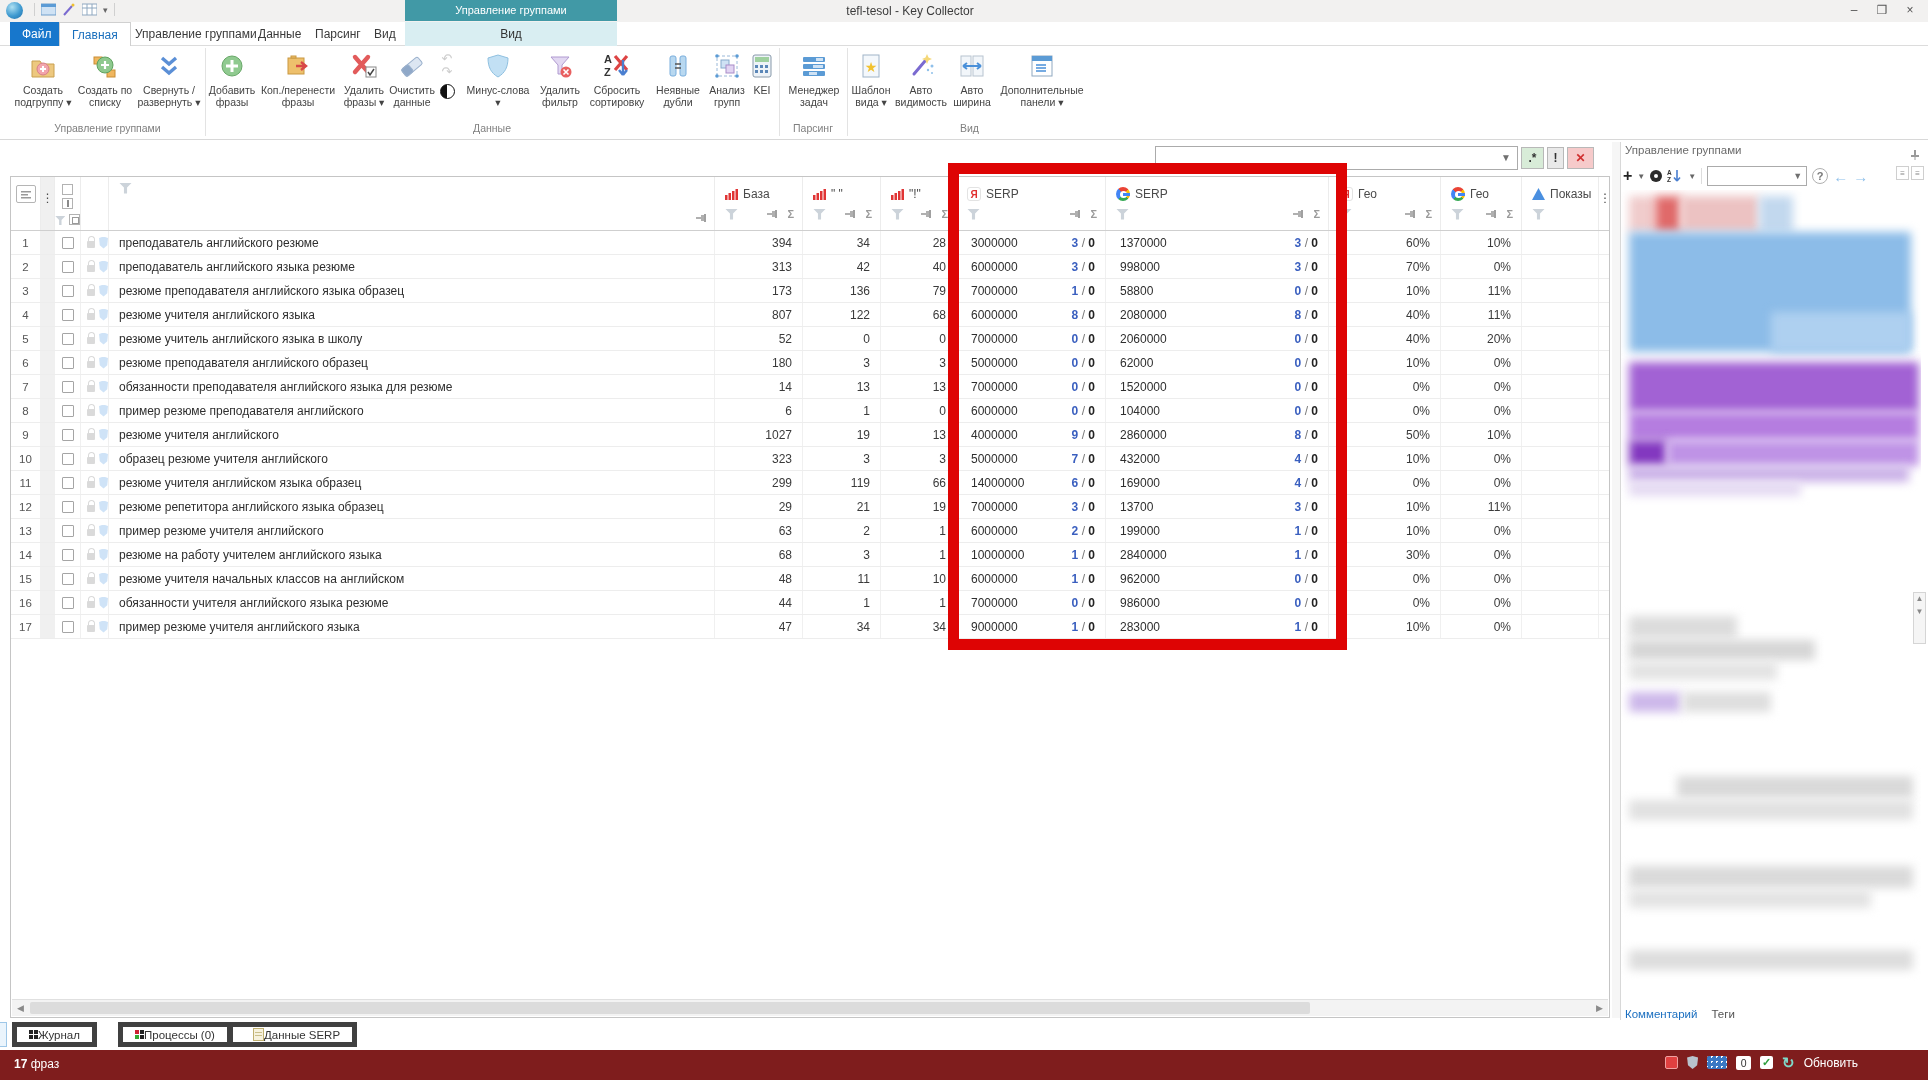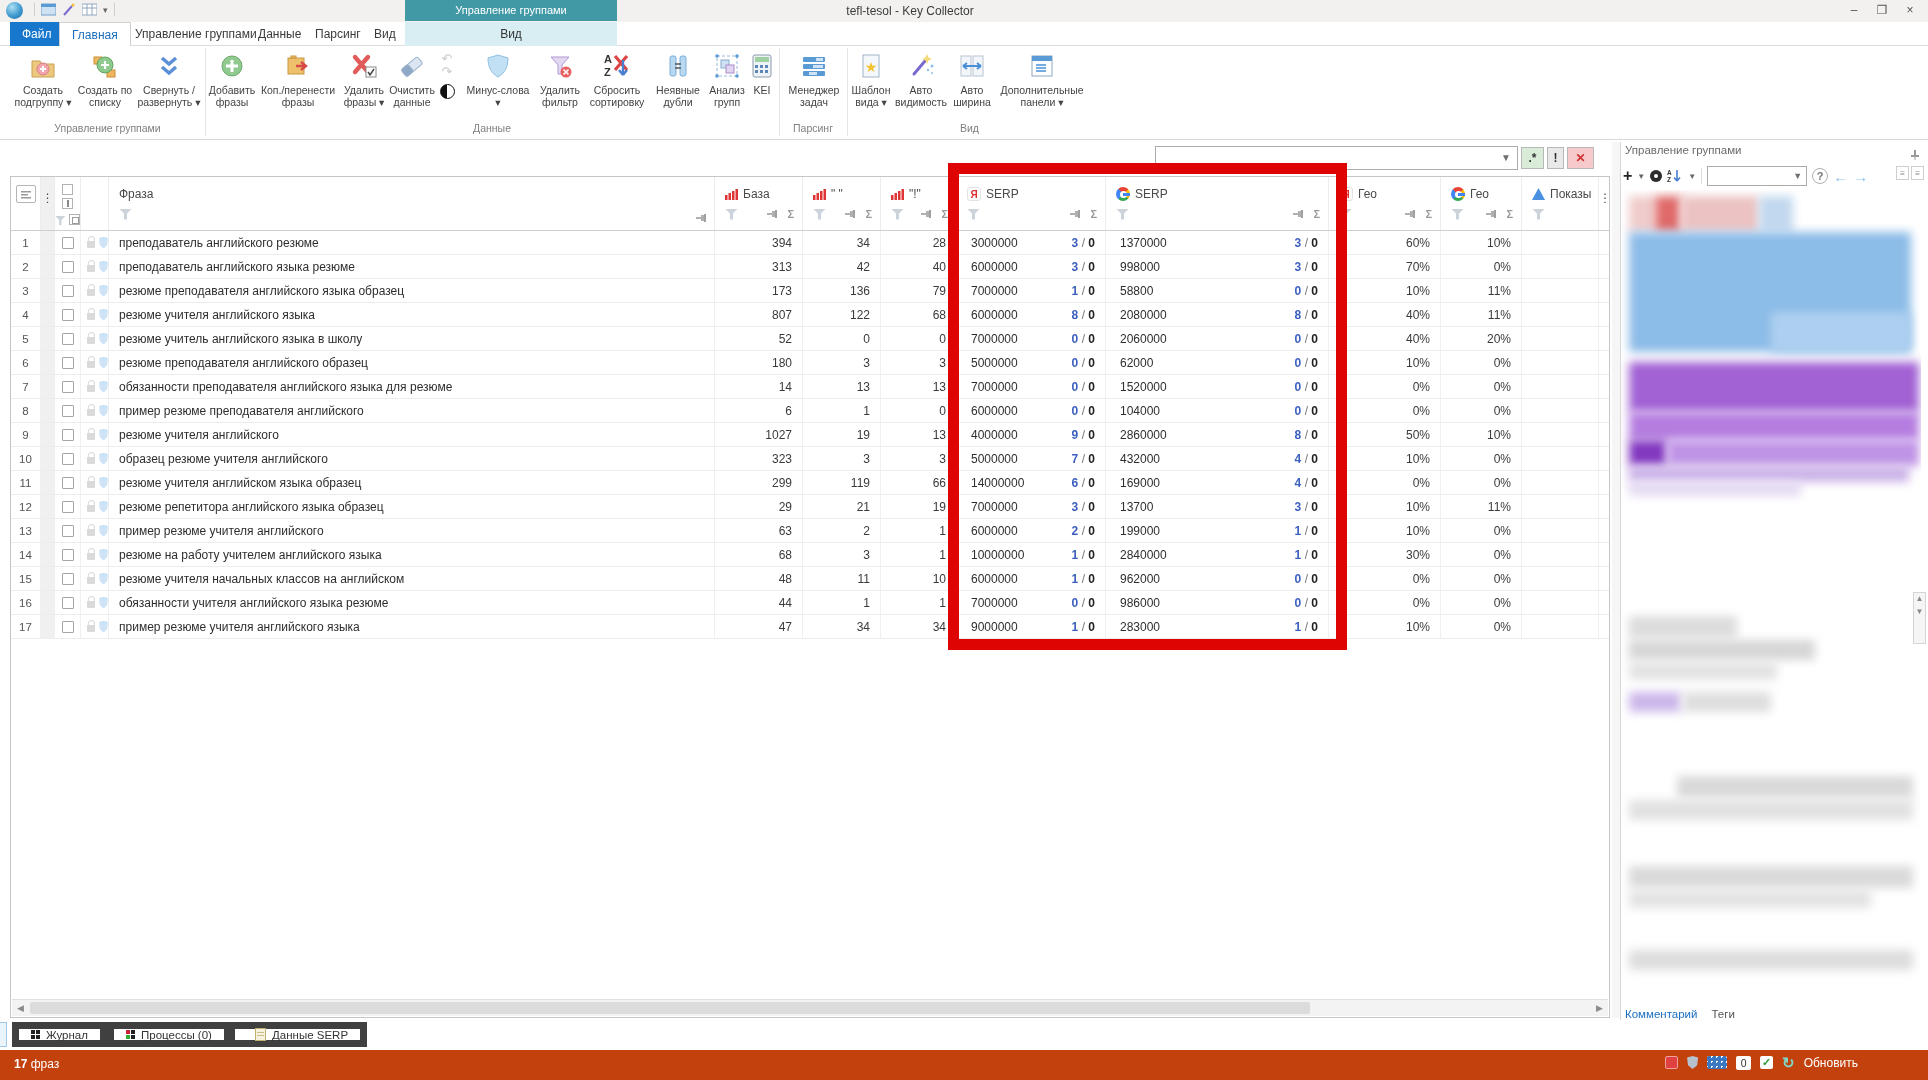--- a/index.html
+++ b/index.html
@@ -116,35 +116,35 @@
   .rp-tab-active { color:#1b6fc0; border-bottom:2px solid #1b6fc0; padding-bottom:2px; }
   .rp-tab { color:#555; }
   .vsw { position:absolute; right:2px; top:450px; width:13px; height:52px; border:1px solid #d5d5d5; background:#f5f5f5;
          font-size:8px; color:#888; text-align:center; line-height:1.6; }
   .collapse-btns { position:absolute; right:4px; top:24px; display:flex; gap:2px; }
   .collapse-btns span { width:13px; height:14px; border:1px solid #cfcfcf; font-size:8px; color:#888; text-align:center; line-height:13px; }
   .rp-pin { position:absolute; right:8px; top:4px; }
 
   
   .btabs { left:0; top:1020px; width:1928px; height:30px; background:#fff; }
-  .btab { position:absolute; top:2px; height:25px; border:7px solid #404040; background:#fff; display:flex;
-          align-items:center; gap:6px; padding:0 12px; font-size:11.5px; color:#333; }
+  .btab { position:absolute; top:2px; height:25px; border:5px solid #404040; background:#fff; display:flex;
+          align-items:center; gap:0; padding:0 12px; font-size:11.5px; color:#333; }
   .stub { position:absolute; left:0; top:2px; width:7px; height:25px; border:1px solid #9ec7e8; border-left:none; background:#eaf4fc; }
   .jico { width:9px; height:9px;
     background:linear-gradient(#222,#222) 0 0/4px 4px no-repeat, linear-gradient(#222,#222) 5px 0/4px 4px no-repeat,
                linear-gradient(#222,#222) 0 5px/4px 4px no-repeat, linear-gradient(#222,#222) 5px 5px/4px 4px no-repeat; }
   .pico { width:9px; height:9px;
     background:linear-gradient(#c23,#c23) 0 0/4px 4px no-repeat, linear-gradient(#222,#222) 5px 0/4px 4px no-repeat,
                linear-gradient(#3a3,#3a3) 0 5px/4px 4px no-repeat, linear-gradient(#222,#222) 5px 5px/4px 4px no-repeat; }
   .dico { width:11px; height:13px; border:1px solid #c0b070; background:#f7f2dd;
     background-image:linear-gradient(#cabf8a,#cabf8a),linear-gradient(#cabf8a,#cabf8a);
     background-size:7px 1px,7px 1px; background-position:1px 3px,1px 6px; background-repeat:no-repeat; }
 
   
-  .statusbar { left:0; top:1050px; width:1928px; height:30px; background:#c2410c; color:#fff;padding-left:45px; }
+  .statusbar { left:0; top:1050px; width:1928px; height:30px; background:#7f1d1d; color:#fff;padding-left:45px; }
   .sb-left { position:absolute; left:14px; top:7px; font-size:12px; }
   .sb-left b { font-weight:bold; }
   .sb-right { position:absolute; right:70px; top:5px; display:flex; align-items:center; gap:9px; }
   .sb-red { width:13px; height:13px; background:#e04040; border-radius:2px; border:1px solid #f0a0a0; }
   .sb-shield { width:11px; height:13px; background:#b8c2cc; clip-path:polygon(50% 100%,8% 72%,0 12%,50% 0,100% 12%,92% 72%); }
   .sb-kb { width:20px; height:13px; background:#3b78c3; border-radius:2px;
     background-image:radial-gradient(#fff 1px,transparent 1px); background-size:5px 5px; background-position:2px 3px; }
   .sb-zero { min-width:15px; height:14px; background:#fff; color:#333; font-size:10.5px; text-align:center; line-height:14px; border-radius:2px; padding:0 2px; }
   .sb-check { width:13px; height:13px; background:#fff; border-radius:2px; color:#2e9e3e; font-size:11px; font-weight:bold; text-align:center; line-height:13px; }
   .sb-ref { color:#7fd8c8; font-size:15px; font-weight:bold; line-height:15px; }
@@ -432,23 +432,20 @@
     <div class="tc">
         <div class="corner-btn"></div>
       </div>
     <div class="tc gutcol dotcol"><br>⋮</div>
     <div class="tc" style="text-align:center;">
       <div style="margin-top:7px;"><span class="mini"></span> <span class="mini bar"></span></div>
       <div style="margin-top:2px;"><span class="funnel" style="width:10px;height:9px;"></span> <span class="mini sq"></span></div>
     </div>
     <div class="tc"></div>
     <div class="tc">
-      <div class="h1">
-          <span>Фраза</span>
-        </div>
       <div class="h2">
           <span class="funnel"></span>
         </div>
       <span class="hexp pin"><svg width="12" height="8">
             <rect x="0" y="3" width="5" height="2" fill="#b0b0b0"></rect>
             <rect x="5" y="1" width="3" height="6" fill="#b0b0b0"></rect>
             <rect x="8" y="0" width="2" height="8" fill="#a0a0a0"></rect>
           </svg></span>
     </div>
     <div class="tc">
@@ -1113,21 +1110,21 @@
     <span class="rp-tab">Теги</span>
   </div>
 </div>
 
 <div class="abs btabs">
   <div class="stub"></div>
   <div class="btab" style="left:12px;">
     <span class="jico"></span>
     <span>Журнал</span>
   </div>
-  <div class="btab" style="left:107px;">
+  <div class="btab" style="left:118px;">
     <span class="pico"></span>
     <span>Процессы (0)</span>
   </div>
   <div class="btab" style="left:228px;padding-left:20px;">
     <span class="dico"></span>
     <span>Данные SERP</span>
   </div>
 </div>
 
 <div class="abs statusbar">

